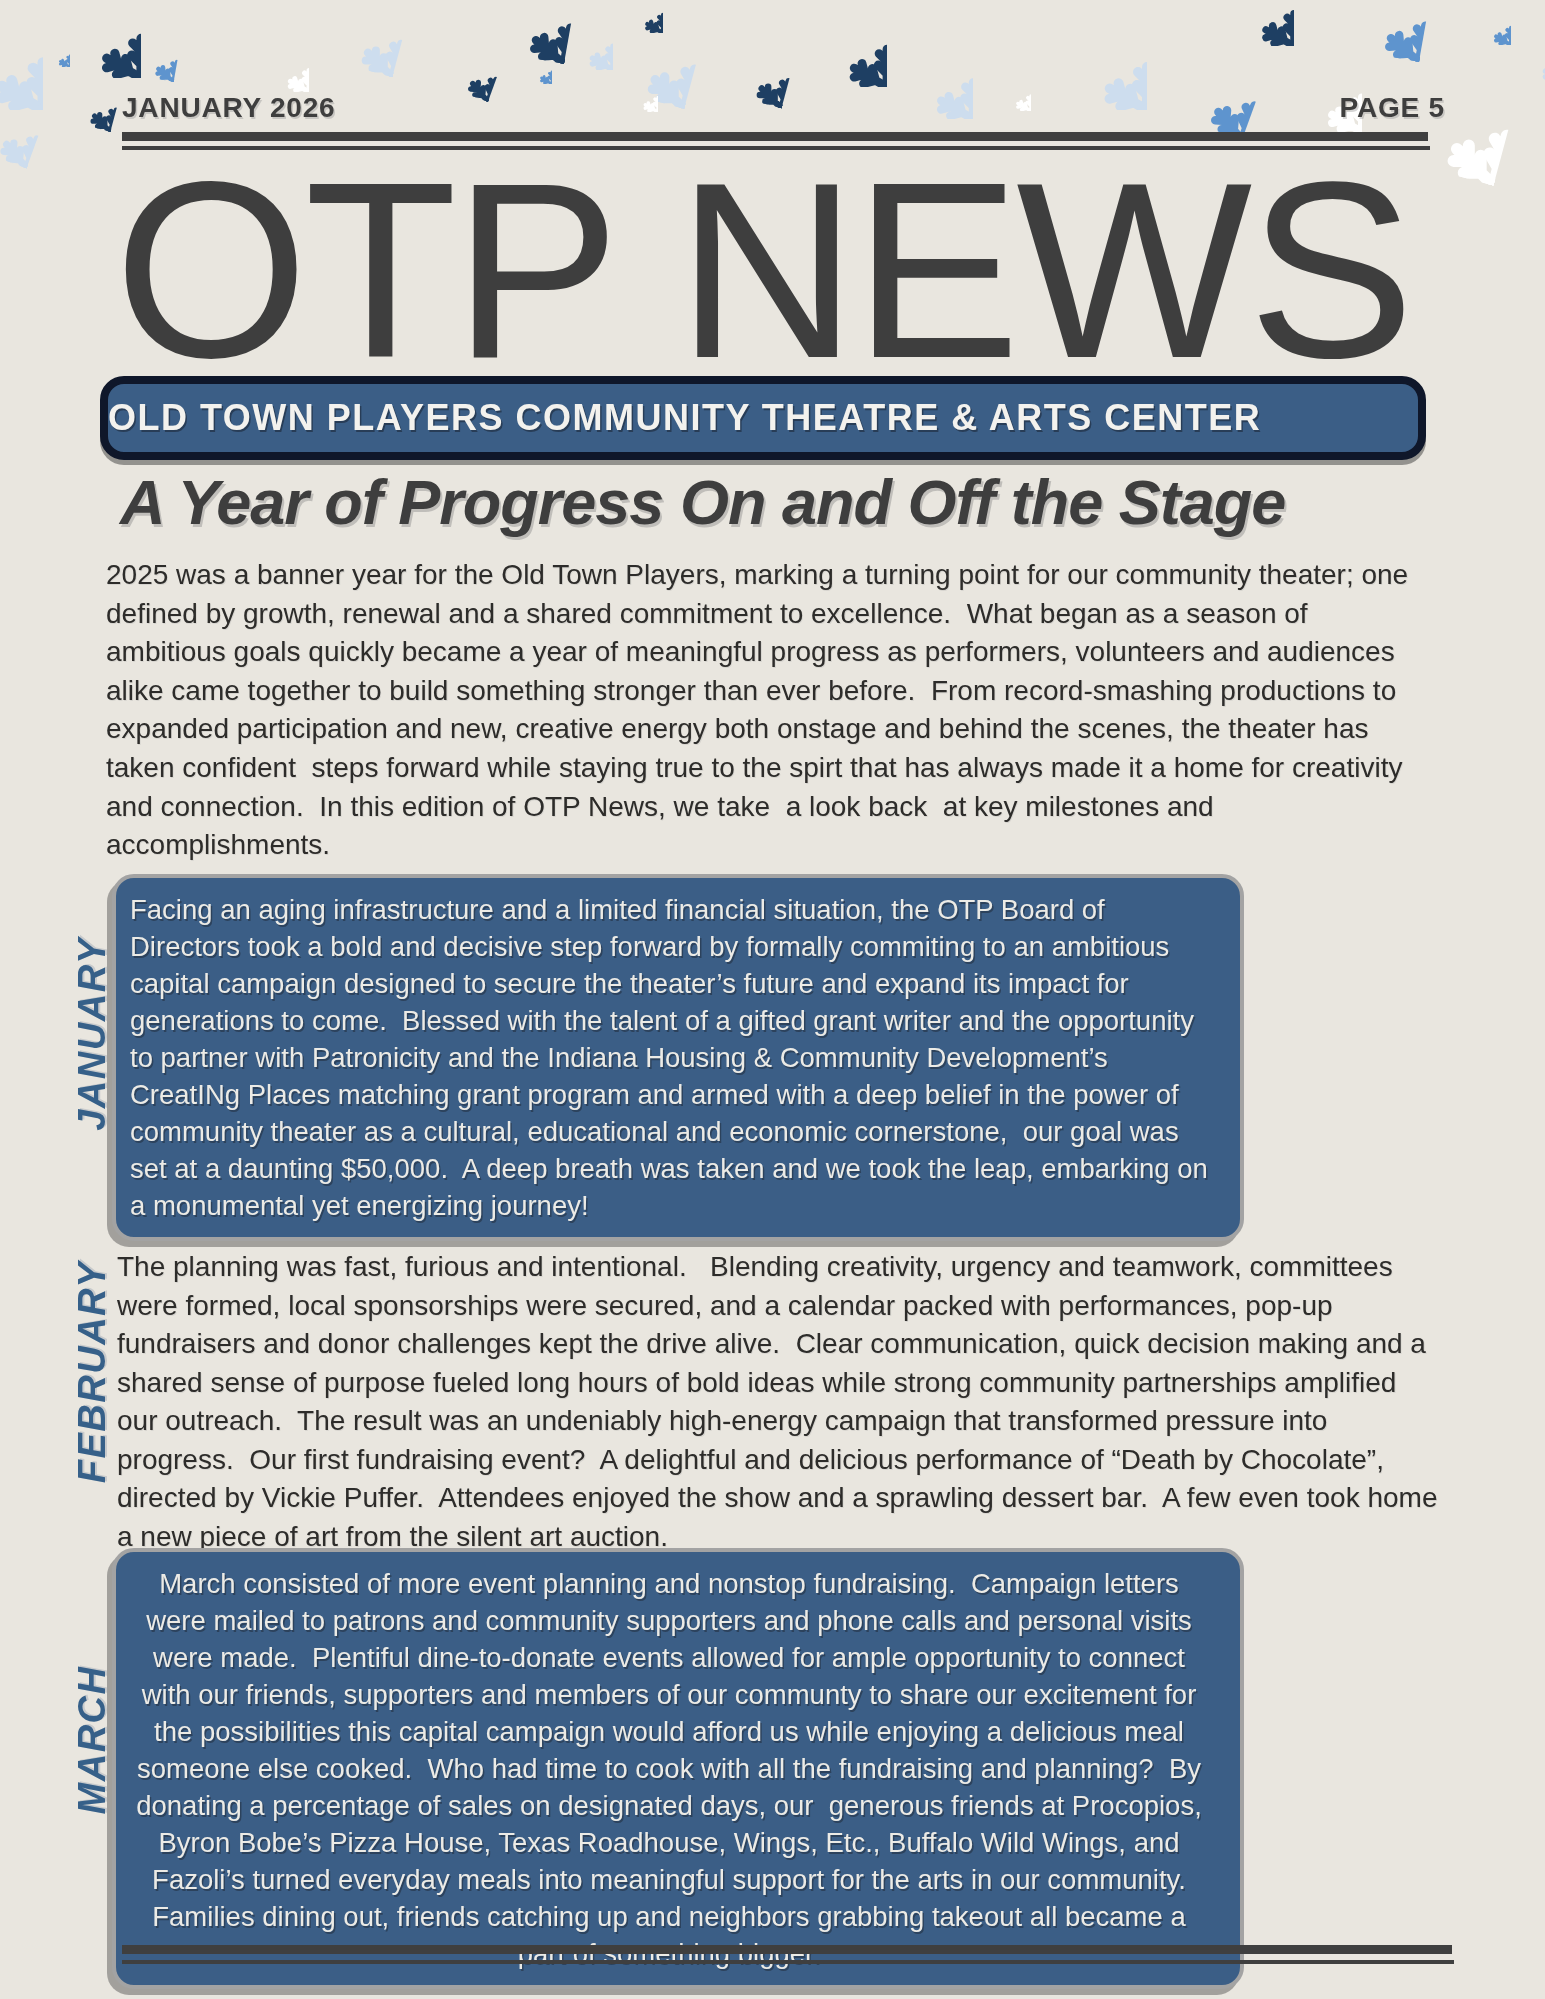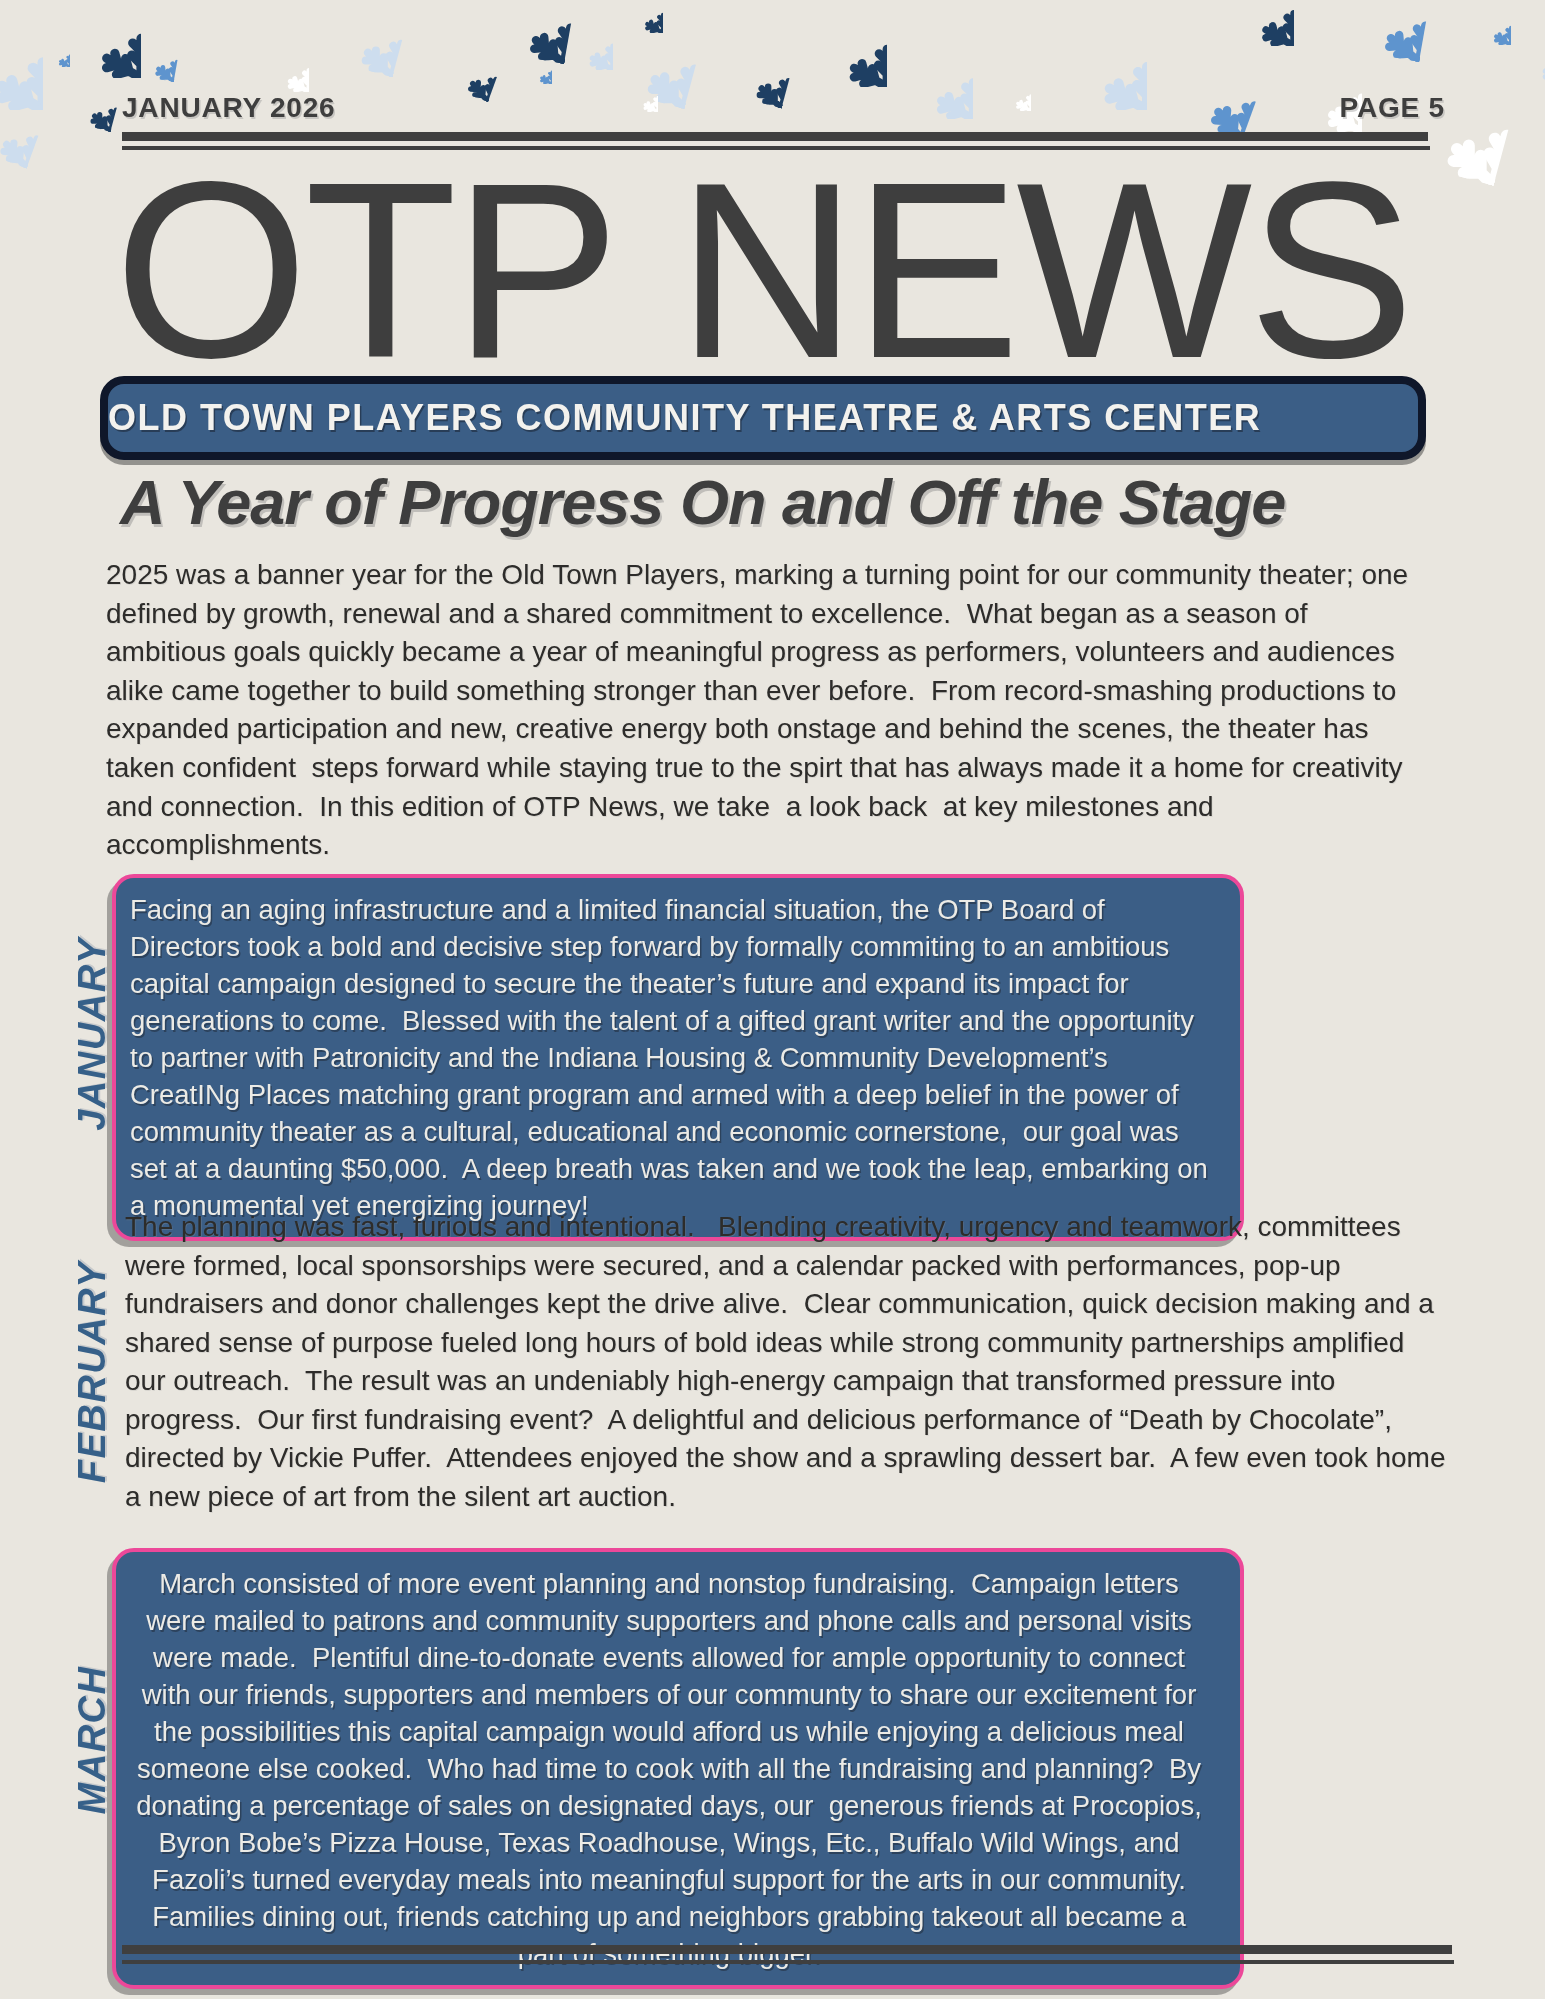--- a/index.html
+++ b/index.html
@@ -61,29 +61,29 @@
   }
   .lead-body{
     position:absolute;left:106px;top:556px;width:1326px;z-index:2;
     font-size:28px;line-height:38.6px;color:var(--body-ink);
     white-space:pre-wrap;text-shadow:.8px 1.2px 0 rgba(160,160,160,.25);
   }
   
   .boxed{
     position:absolute;left:112px;width:1132px;z-index:2;
     background:var(--box-blue);
-    border:4px solid #ec4899;border-radius:22px;
+    border:4px solid #a3a3a3;border-radius:22px;
     box-shadow:-5px 6px 0 rgba(75,75,75,.45);
     padding:13px 32px 13px 14px;
   }
   .boxed .sec-text{
     color:var(--box-text);font-size:27.5px;line-height:37px;
     white-space:pre-wrap;text-shadow:1.5px 2px 0 rgba(30,38,50,.5);
   }
-  .plain{position:absolute;left:125px;width:1322px;z-index:2;}
+  .plain{position:absolute;left:117px;width:1322px;z-index:2;margin-top:40px;}
   .plain .sec-text{
     color:var(--body-ink);font-size:28px;line-height:38.5px;
     white-space:pre-wrap;text-shadow:.8px 1.2px 0 rgba(160,160,160,.25);
   }
   #sec-january{top:874px;min-height:318px;}
   #sec-february{top:1208px;}
   #sec-march{top:1548px;min-height:382px;text-align:center;}
   .vlabel{
     position:absolute;left:-107px;width:400px;height:44px;z-index:2;
     transform:rotate(-90deg);

